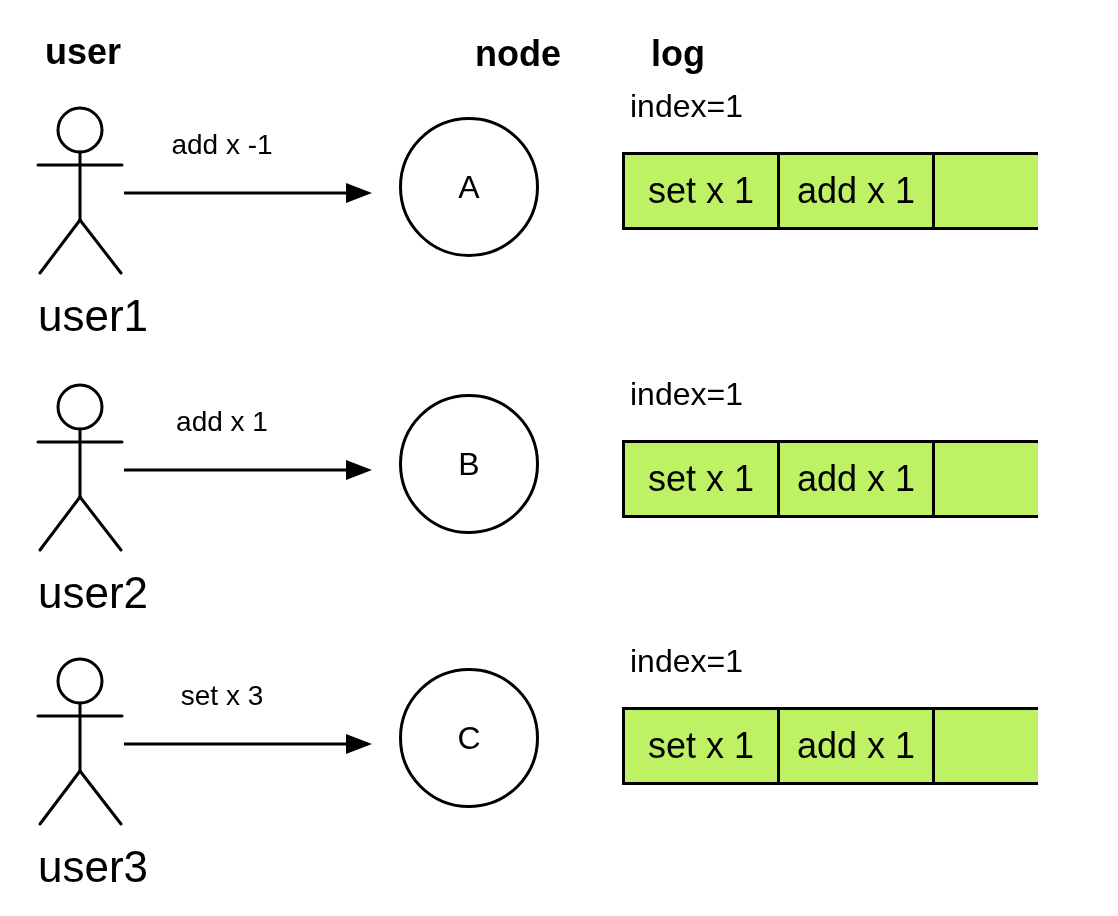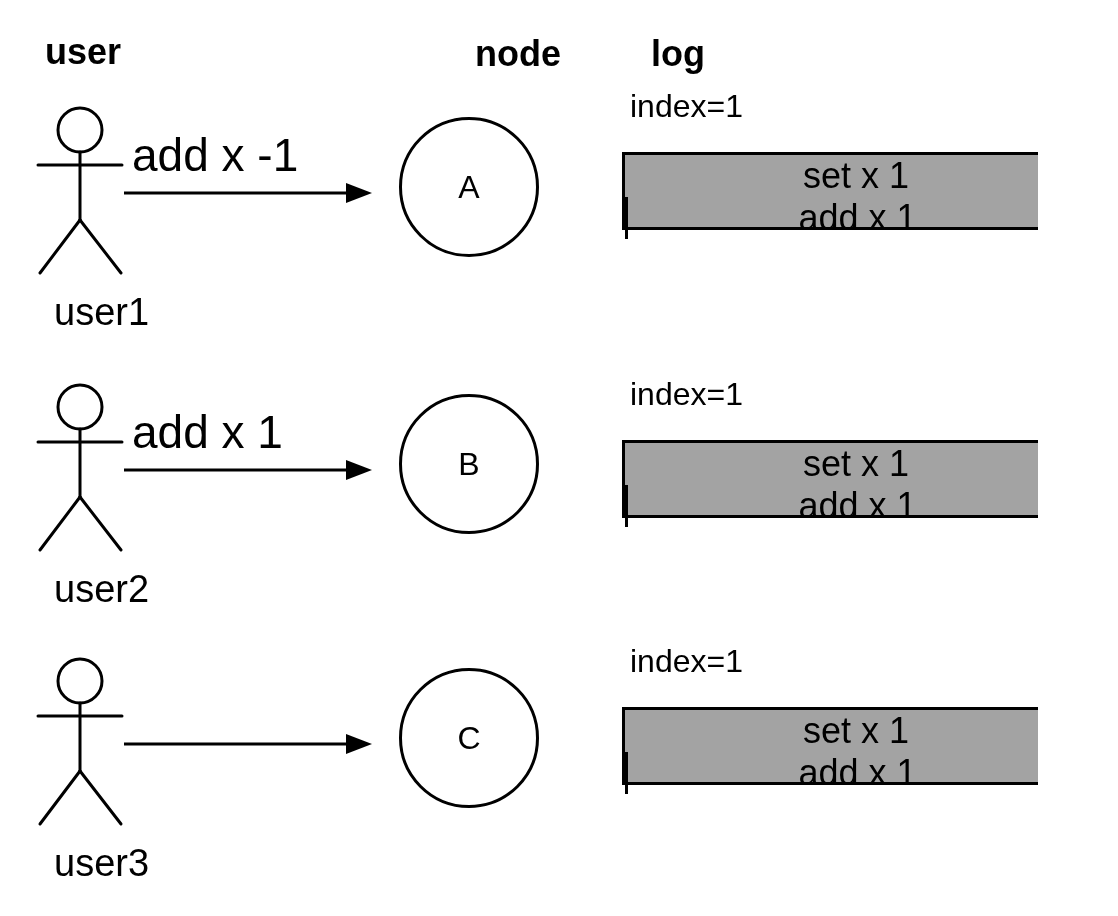--- a/index.html
+++ b/index.html
@@ -39,33 +39,33 @@
 
   .figure {
     position: absolute;
     left: 30px;
     top: 104px;
     width: 104px;
     height: 172px;
   }
   .actor-label {
     position: absolute;
-    left: 54px;
+    left: 38px;
     top: 290px;
-    font-size: 38px;
+    font-size: 44px;
     line-height: 1.2;
     white-space: nowrap;
   }
   .command-label {
     position: absolute;
-    left: 132px;
+    left: 122px;
     top: 128px;
     width: 200px;
-    text-align: left;
-    font-size: 46px;
+    text-align: center;
+    font-size: 28px;
     line-height: 1.2;
     white-space: nowrap;
   }
   .arrow {
     position: absolute;
     left: 122px;
     top: 181px;
     width: 252px;
     height: 24px;
   }
@@ -96,23 +96,22 @@
     white-space: nowrap;
   }
   .log-table {
     position: absolute;
     left: 622px;
     top: 152px;
     width: 468px;
     height: 78px;
     box-sizing: border-box;
     border: 3px solid #000000;
-    background: #a3a3a3;
+    background: #bef264;
     display: flex;
-    flex-direction: column;
   }
   .log-cell {
     flex: 1 1 0;
     border-left: 3px solid #000000;
     display: flex;
     align-items: center;
     justify-content: center;
     font-size: 36px;
     white-space: nowrap;
   }
@@ -193,20 +192,21 @@
     <svg class="figure" viewBox="0 0 104 172" width="104" height="172">
       <g stroke="#000000" stroke-width="3" fill="none" stroke-linecap="round">
         <circle cx="50" cy="26" r="22"></circle>
         <line x1="50" y1="48" x2="50" y2="116"></line>
         <line x1="8" y1="61" x2="92" y2="61"></line>
         <line x1="50" y1="116" x2="10" y2="169"></line>
         <line x1="50" y1="116" x2="91" y2="169"></line>
       </g>
     </svg>
     <div class="actor-label">user3</div>
+    <div class="command-label">set x 3</div>
     <svg class="arrow" viewBox="0 0 252 24" width="252" height="24">
       <line x1="2" y1="12" x2="224" y2="12" stroke="#000000" stroke-width="3"></line>
       <polygon points="224,2 250,12 224,22" fill="#000000"></polygon>
     </svg>
     <div class="node">
       <span class="node-label">C</span>
     </div>
     <div class="log-index">index=1</div>
     <div class="log-table">
       <div class="log-cell">set x 1</div>

